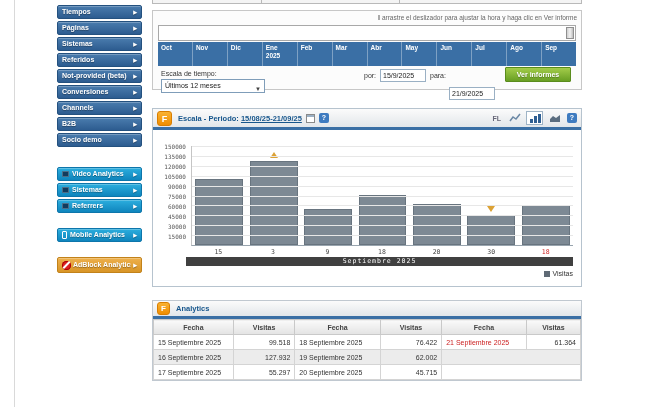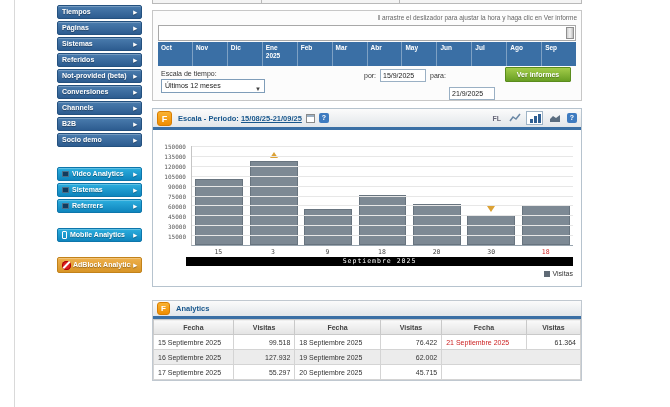--- a/index.html
+++ b/index.html
@@ -37,21 +37,21 @@
   .ban-ico:after { content:""; position:absolute; left:0; top:3.5px; width:9px; height:2px;
     background:#fff; transform:rotate(-45deg); }
 
   
   .main { position:absolute; left:152px; top:0; width:430px; height:100%; }
   .top-strip { position:absolute; top:-2px; left:0; width:430px; height:6px;
     background:#f4f4f4; border:1px solid #b9b9b9; }
   .top-strip i { position:absolute; top:0; bottom:0; width:1px; background:#b9b9b9; display:block; }
 
   
-  .panel-timeline { position:absolute; top:10px; left:0; width:430px; height:91px;
+  .panel-timeline { position:absolute; top:10px; left:0; width:430px; height:80px;
     background:#fcfcfc; border:1px solid #c7c7c7; }
   .instruction { position:absolute; top:3px; right:4px; font-size:6.5px; color:#666; }
   .slider-track { position:absolute; top:14px; left:5px; right:5px; height:16px;
     background:#fff; border:1px solid #a8a8a8; }
   .slider-handle { position:absolute; right:1px; top:1px; width:8px; height:12px;
     background:linear-gradient(90deg,#cfcfcf,#f2f2f2,#bdbdbd); border:1px solid #8f8f8f; cursor:ew-resize; }
   .month-bar { position:absolute; top:31px; left:5px; right:5px; height:24px;
     background:#3a6fa5; display:flex; }
   .mcell { flex:1; border-left:1px solid rgba(255,255,255,.35); padding:2px 0 0 3px;
     color:#fff; font-size:6.5px; font-weight:bold; cursor:pointer; overflow:hidden; }
@@ -109,21 +109,21 @@
   .bar { border:1px solid #68747f; cursor:pointer; }
   .mark { position:absolute; left:50%; transform:translateX(-50%); width:0; height:0; }
   .mark.up { border-left:4px solid transparent; border-right:4px solid transparent;
     border-bottom:6px solid #dca235; }
   .mark.down { border-left:4px solid transparent; border-right:4px solid transparent;
     border-top:6px solid #dca235; }
   .xlabs { position:absolute; left:38px; top:118px; width:382px; display:flex; }
   .xlab { flex:1; text-align:center; font-size:6.5px; color:#444;
     font-family:"DejaVu Sans Mono",monospace; }
   .xlab.red { color:#cc2222; }
-  .x-band { position:absolute; left:33px; top:127px; width:387px; height:9px; background:#000000;
+  .x-band { position:absolute; left:33px; top:127px; width:387px; height:9px; background:#404040;
     color:#fff; font-size:6.5px; line-height:9px; text-align:center;
     font-family:"DejaVu Sans Mono",monospace; letter-spacing:1px; }
   .legend { position:absolute; right:8px; top:140px; display:flex; align-items:center; gap:3px; }
   .legend .sq { width:6px; height:6px; background:#5f6a75; }
   .legend .txt { font-size:7px; color:#333; }
 
   
   .panel-details { top:300px; border-color:#c0c8d0; }
   .phead-sm { height:18px; }
   .dtable { width:100%; border-collapse:collapse; table-layout:fixed; }

